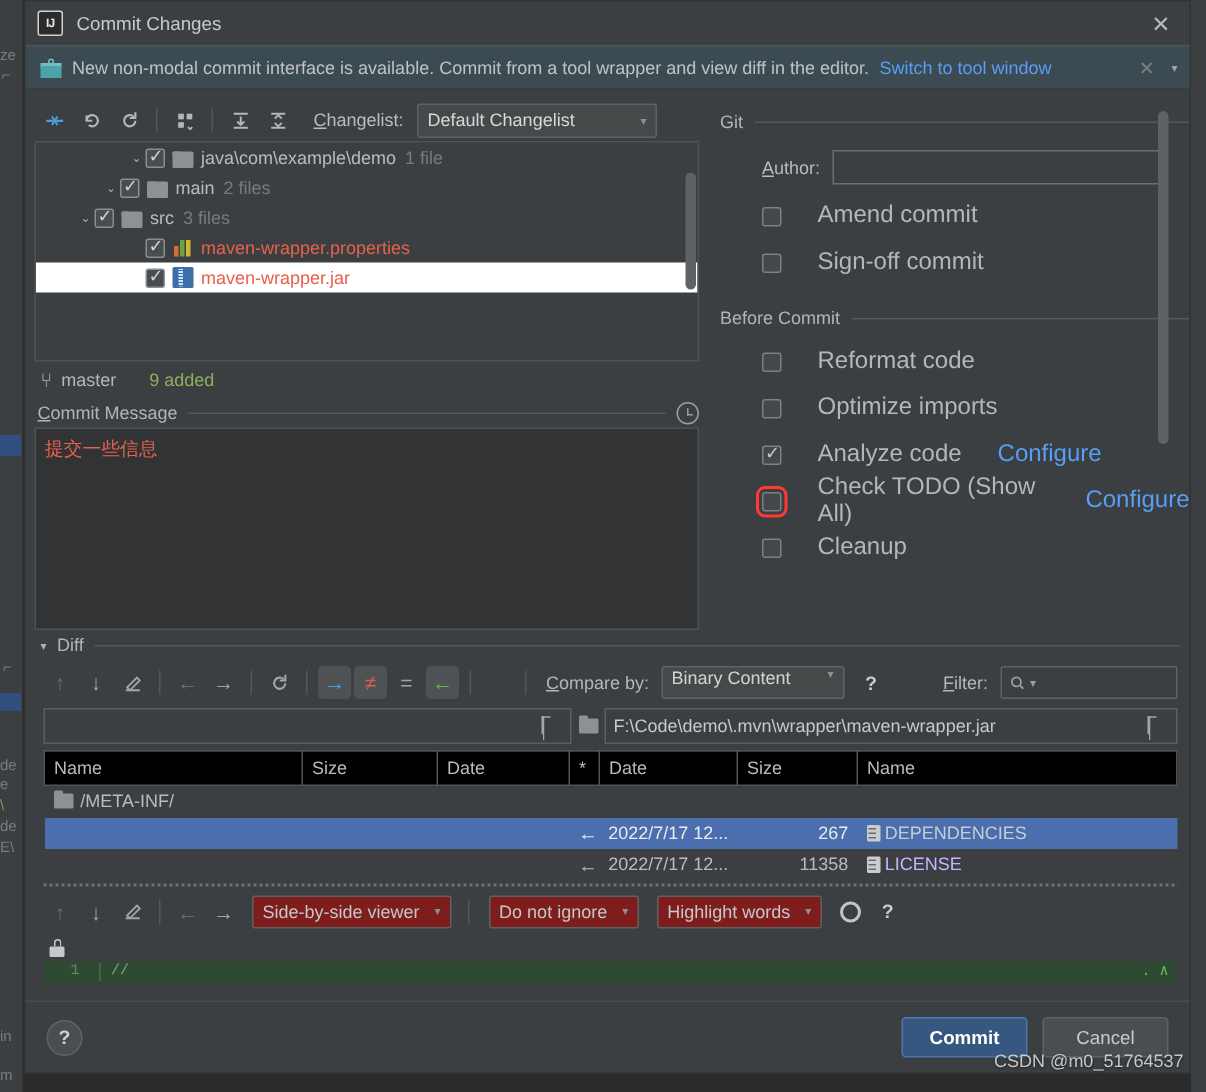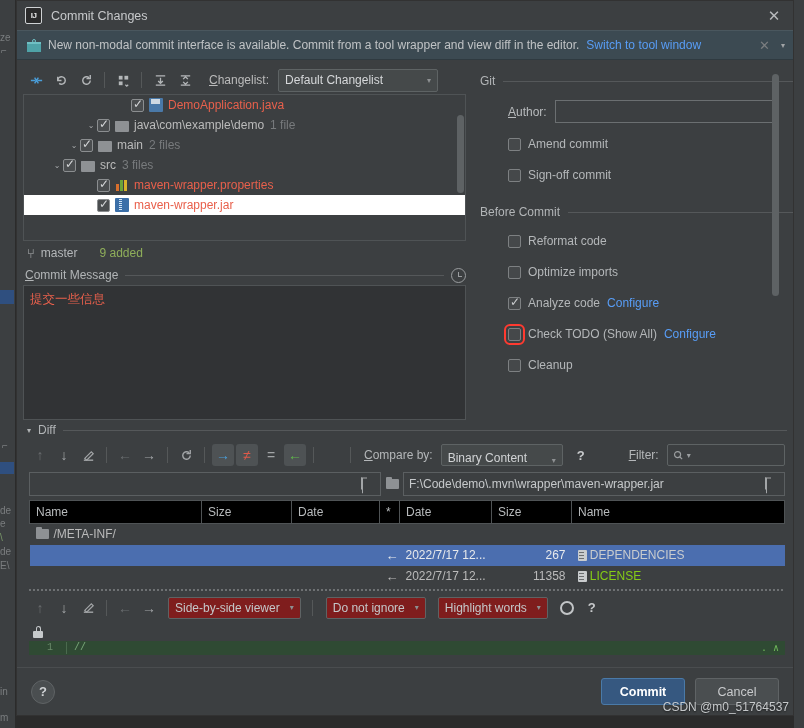--- a/index.html
+++ b/index.html
@@ -190,22 +190,22 @@
   .grp-title { color: #b2b5b7; font-size: 12px; white-space: nowrap; }
   .grp-rule { flex: 1 1 auto; height: 1px; background: #55585a; }
   .author-row { display: flex; align-items: center; gap: 8px; margin-bottom: 11px; padding-left: 28px; }
   .author-label { color: #b8bbbd; font-size: 12px; white-space: nowrap; }
   .author-label u { text-decoration: underline; }
   .author-input {
     flex: 1 1 auto; height: 23px; background: #3c3f41;
     border: 1px solid #6b6f71; margin-right: 18px;
   }
   .opt-row {
-    display: flex; align-items: center; gap: 7px; height: 20px;
-    margin-bottom: 11px; padding-left: 28px; font-size: 12px; cursor: pointer;
+    display: flex; align-items: center; gap: 24px; height: 20px;
+    margin-bottom: 11px; padding-left: 28px; font-size: 16px; cursor: pointer;
   }
   .opt-row .cbox2 {
     width: 13px; height: 13px; flex: 0 0 13px;
     border: 1px solid #7d8082; background: #45484a; border-radius: 2px; position: relative;
   }
   .opt-row .cbox2.on::after {
     content:"✓"; position:absolute; left:1px; top:-3px; font-size:12px; color:#c9cbcd; line-height:15px;
   }
   .opt-row .cbox2.hl { outline: 2px solid #ff3a30; outline-offset: 2px; }
   .opt-label { color: #b4b7b9; }
@@ -233,21 +233,21 @@
     cursor: pointer; border-radius: 3px; color: #a2a5a7; font-size: 14px;
   }
   .dt-btn.dim { color: #6a6d6f; }
   .dt-btn.box { background: #4e5254; }
   .dt-sep { width: 1px; height: 16px; background: #555859; margin: 0 5px; }
   .cmp-label { color: #b4b7b9; font-size: 12px; margin-left: 6px; }
   .cmp-label u { text-decoration: underline; }
   .cmp-combo {
     margin-left: 6px; height: 22px; min-width: 122px;
     background: #45494a; border: 1px solid #5e6364; border-radius: 2px;
-    display: flex; align-items: flex-end; padding: 0 6px; gap: 8px;
+    display: flex; align-items: flex-start; padding: 0 6px; gap: 8px;
     color: #d2d4d6; font-size: 12px; cursor: pointer;
   }
   .cmp-combo .arrow { color: #8d9092; font-size: 8px; margin-left: auto; }
   .qmark { color: #c8cacc; font-size: 13px; margin-left: 12px; cursor: pointer; font-weight: bold; }
   .filter-label { color: #b4b7b9; font-size: 12px; margin-left: 42px; }
   .filter-label u { text-decoration: underline; }
   .filter-input {
     margin-left: 6px; flex: 0 0 118px; height: 22px;
     background: #3c3f41; border: 1px solid #5e6364; border-radius: 2px;
     display: flex; align-items: center; padding: 0 5px; gap: 3px;
@@ -295,21 +295,21 @@
   .arr-cell { text-align: center; color: #6fba5a; font-size: 13px; }
   .file-glyph {
     display: inline-block; width: 9px; height: 11px; background: #c9ccce;
     vertical-align: -2px; border-radius: 1px; position: relative;
   }
   .file-glyph::after {
     content:""; position:absolute; left:1px; top:2px; width:5px; height:1px;
     background:#6b6e70; box-shadow: 0 3px 0 #6b6e70, 0 6px 0 #6b6e70;
   }
   .nm-dep { color: #c9ccce; }
-  .nm-lic { color: #84cc16; }
+  .nm-lic { color: #c4b5fd; }
   .inline-folder {
     display:inline-block; width: 13px; height: 10px; background:#8e9194; border-radius:1px;
     vertical-align: -1px; margin-right: 5px; position: relative;
   }
   .inline-folder::before { content:""; position:absolute; left:0; top:-2px; width:6px; height:3px; background:#8e9194; border-radius:1px 1px 0 0;}
 
   .splitter {
     height: 5px; margin: 1px 8px 0 12px;
     background: repeating-linear-gradient(to right, #6e7173 0 2px, transparent 2px 4px);
     background-position: center; background-repeat: repeat-x; background-size: 4px 2px;
@@ -490,26 +490,20 @@
           <div class="cl-label">
             <u>C</u>hangelist:
           </div>
           <div class="cl-combo">
             <span class="val">Default Changelist</span>
             <span class="arrow">▾</span>
           </div>
         </div>
 
         <div class="tree-wrap" id="tree-wrap">
-          <div class="tree-row" style="padding-left: 95px;">
-              <span class="twisty"></span>
-              <span class="cbox on"></span>
-              <span class="f-icon ico-java"></span>
-              <span class="fname added">DemoApplication.java</span>
-            </div>
             <div class="tree-row" style="padding-left: 61px;">
               <span class="twisty">⌄</span>
               <span class="cbox on"></span>
               <span class="f-icon ico-folder"></span>
               <span class="fname">java\com\example\demo</span>
               <span class="fcount">1 file</span>
             </div>
             <div class="tree-row" style="padding-left: 44px;">
               <span class="twisty">⌄</span>
               <span class="cbox on"></span>

